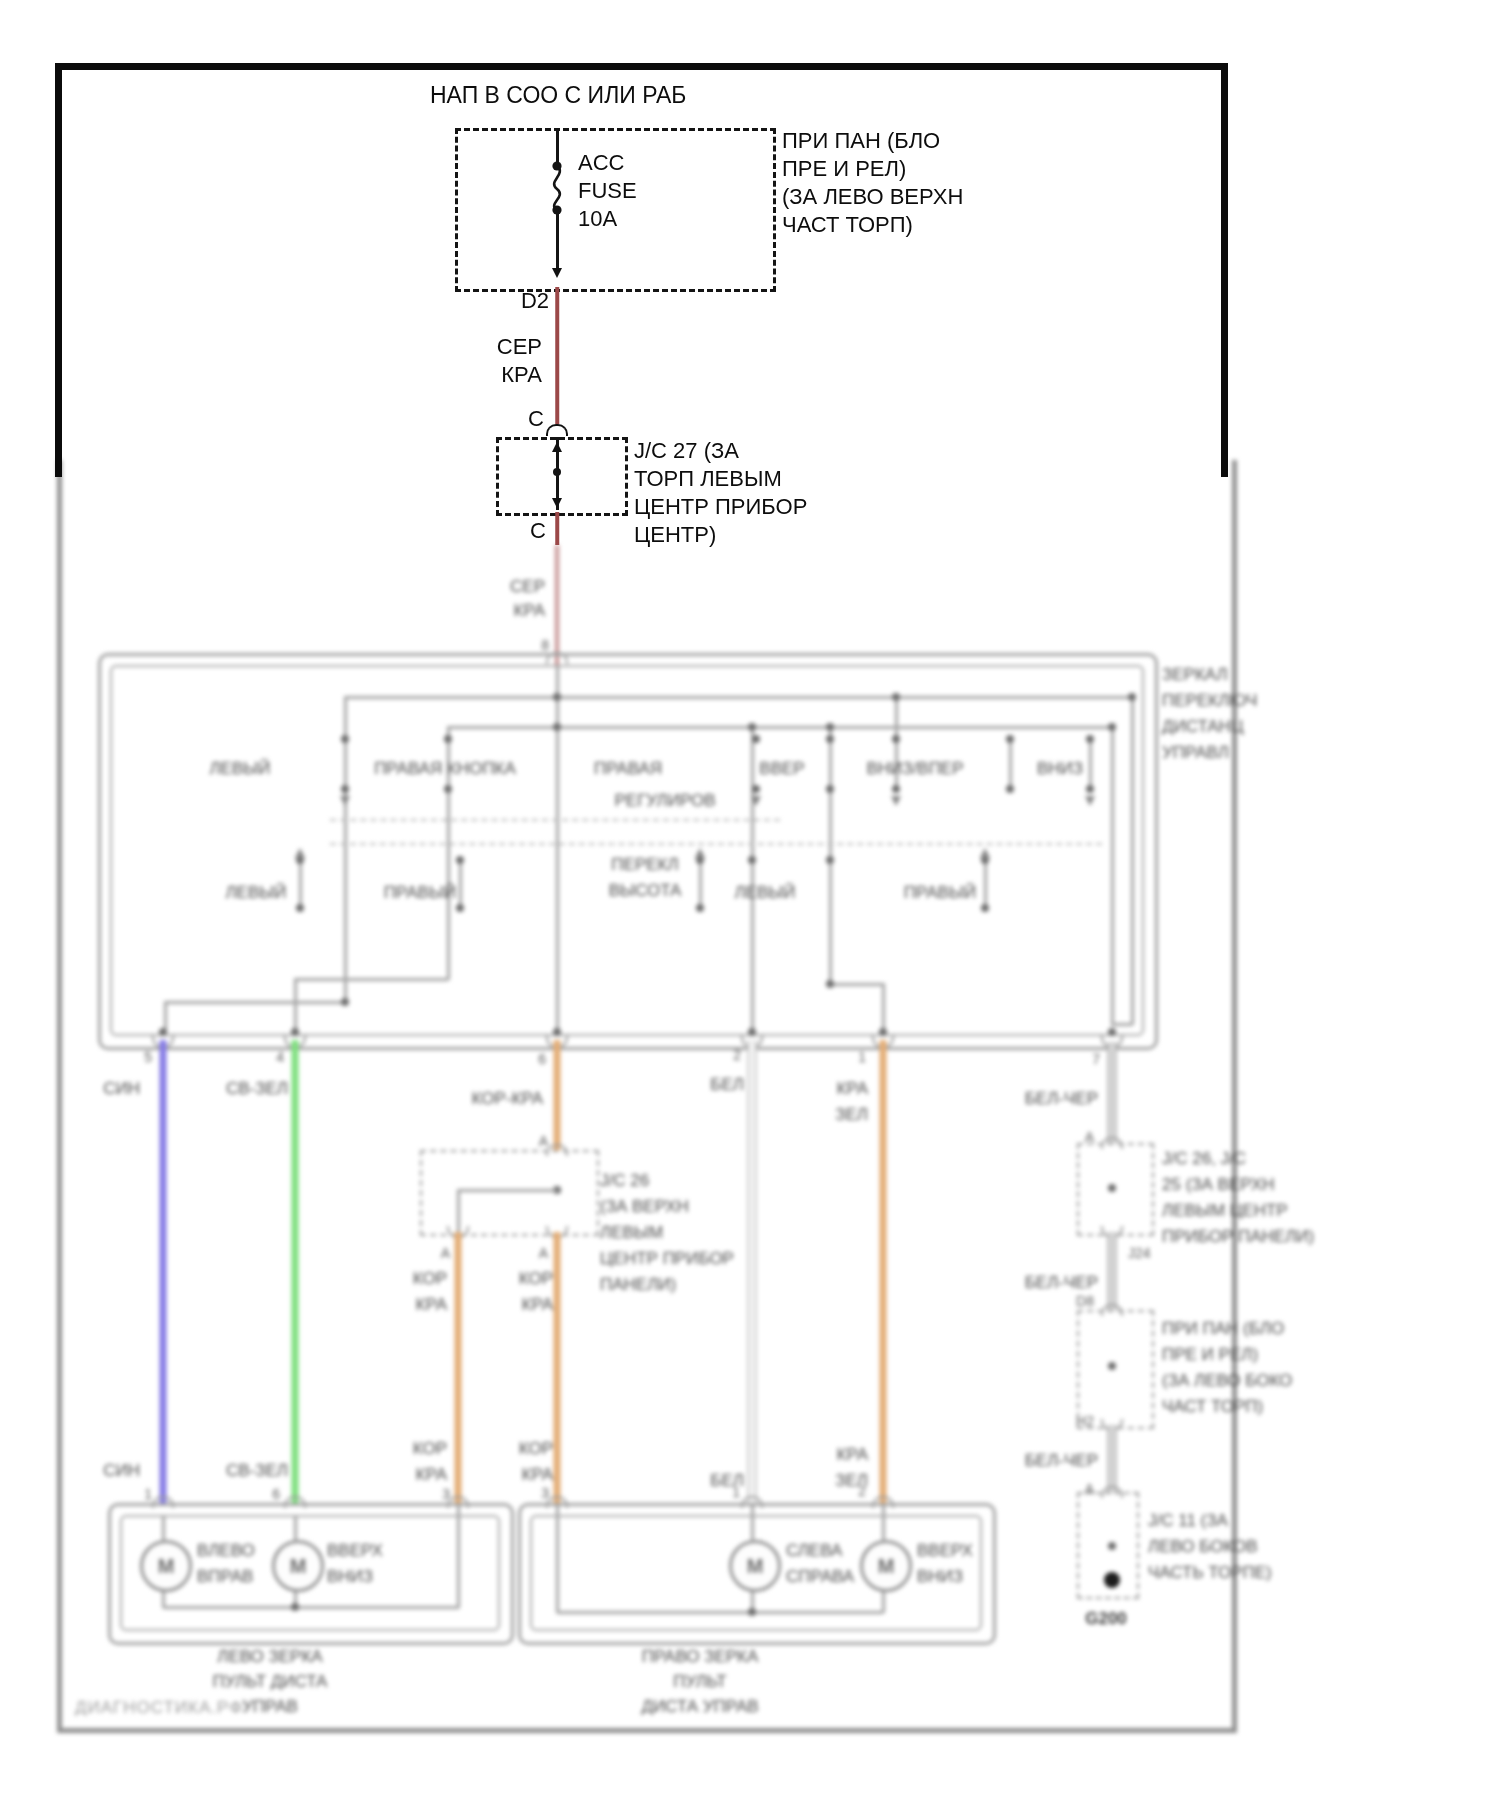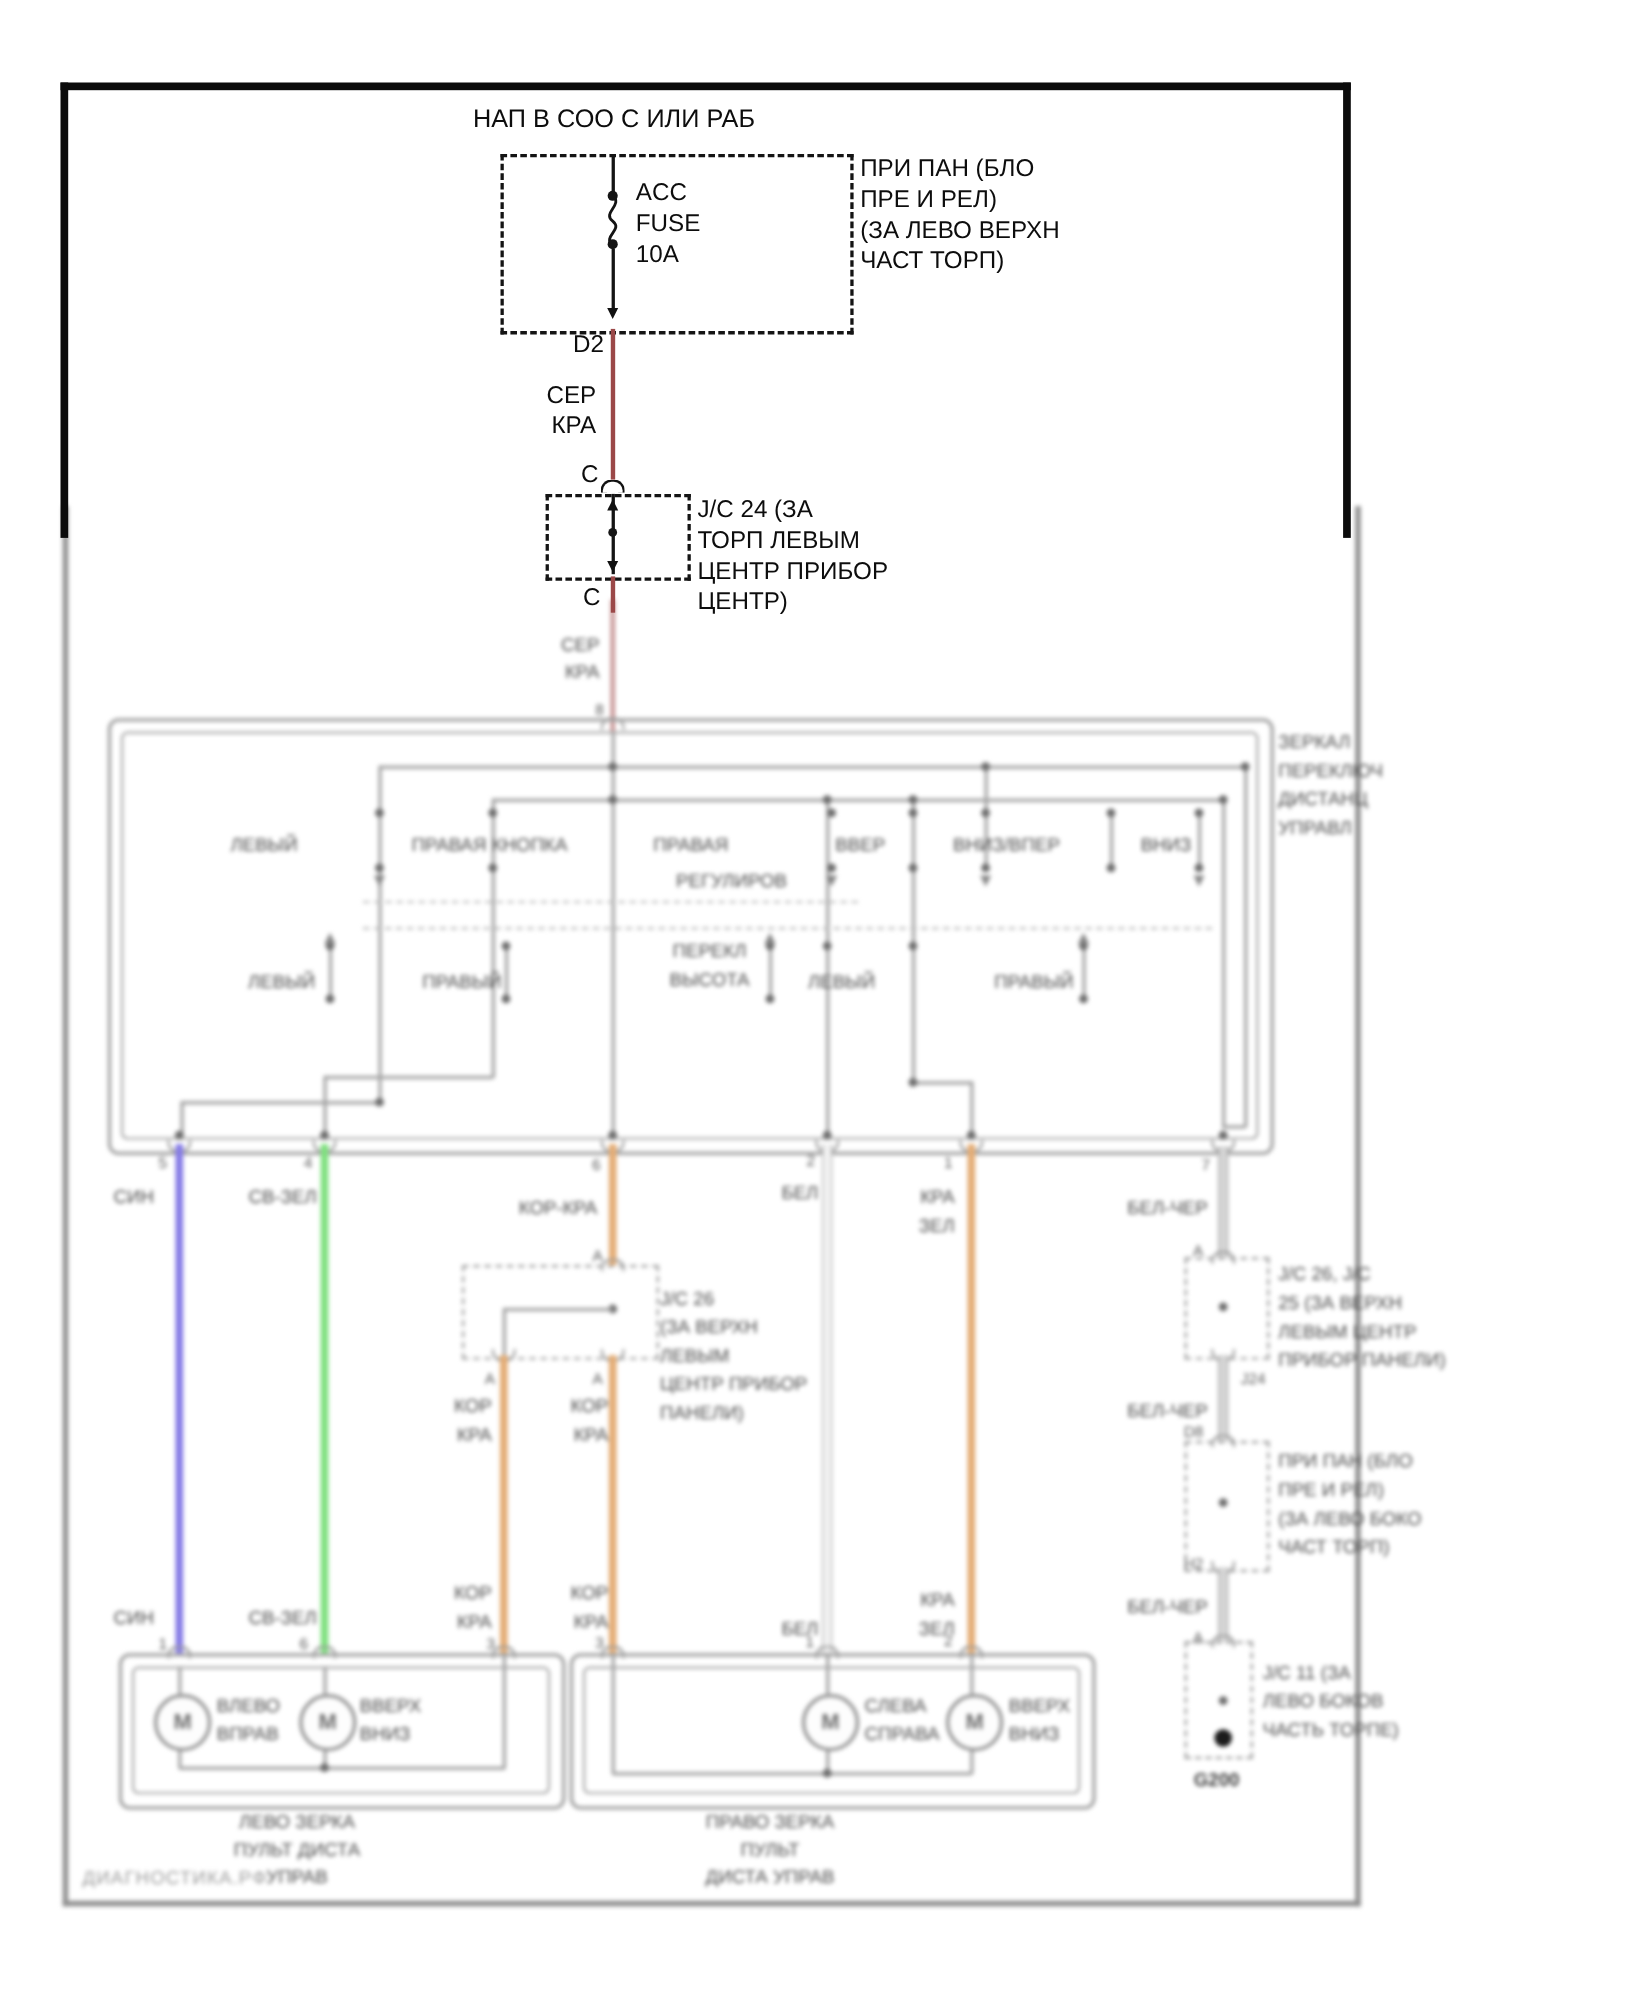--- a/index.html
+++ b/index.html
@@ -42,21 +42,21 @@
   .w-green{background:#7fe07f;}
   .w-orange{background:#e4ad76;}
   .w-white{background:#f3f3f3;border-left:1.5px solid #a8a8a8;border-right:1.5px solid #a8a8a8;}
   .w-gray{background:#d6d6d6;border-left:1.5px solid #9f9f9f;border-right:1.5px solid #9f9f9f;}
   .w-red{background:#c59191;width:4px;}
   .w-redsharp{background:#9b4848;width:3.5px;}
   .motor{position:absolute;width:46px;height:46px;border:3px solid #8f8f8f;border-radius:50%;
          display:flex;align-items:center;justify-content:center;font:bold 20px "Liberation Sans",sans-serif;
          color:#6e6e6e;background:#fdfdfd;}
   .blur{position:absolute;left:0;top:0;width:1500px;height:1814px;filter:blur(2.1px);}
-  .sharp{position:absolute;left:0;top:12px;width:1500px;height:1522px;}
+  .sharp{position:absolute;left:0;top:0;width:1500px;height:1522px;}
   .frame-black{position:absolute;left:55px;top:63px;width:1159px;height:407px;
                border-top:7px solid #0b0b0b;border-left:7px solid #0b0b0b;border-right:7px solid #0b0b0b;}
   .frame-gray{position:absolute;left:57px;top:460px;width:1170px;height:1268px;
               border-left:5px solid #8f8f8f;border-right:5px solid #8f8f8f;border-bottom:5px solid #8f8f8f;}
   .wm{position:absolute;left:75px;top:1698px;font-size:17px;color:#9b9b9b;letter-spacing:1px;}
 </style>
 </head>
 <body>
 
 <div id="stage">
@@ -355,21 +355,21 @@
     <div class="lb lbs ra" style="left:542px;top:336px;">СЕР</div>
     <div class="lb lbs ra" style="left:542px;top:364px;">КРА</div>
 
     <div class="lb lbs ra" style="left:544px;top:408px;">C</div>
     <div class="arc arcb" style="left:557px;top:424px;"></div>
     <div class="dboxb" style="left:496px;top:437px;width:126px;height:73px;"></div>
     <div class="vl blk" style="left:556px;top:437px;height:73px;"></div>
     <div class="arru arrub" style="left:557px;top:442px;"></div>
     <div class="dot dotb" style="left:557px;top:472px;"></div>
     <div class="arrd arrdb" style="left:557px;top:498px;"></div>
-    <div class="lb lbs" style="left:634px;top:440px;">J/C 24 (ЗА</div>
+    <div class="lb lbs" style="left:634px;top:440px;">J/C 27 (ЗА</div>
     <div class="lb lbs" style="left:634px;top:468px;">ТОРП ЛЕВЫМ</div>
     <div class="lb lbs" style="left:634px;top:496px;">ЦЕНТР ПРИБОР</div>
     <div class="lb lbs" style="left:634px;top:524px;">ЦЕНТР)</div>
     <div class="lb lbs ra" style="left:546px;top:520px;">C</div>
     <div class="wire w-redsharp" style="left:557px;top:512px;height:33px;"></div>
   </div>
 
 </div>
 
 </body></html>

